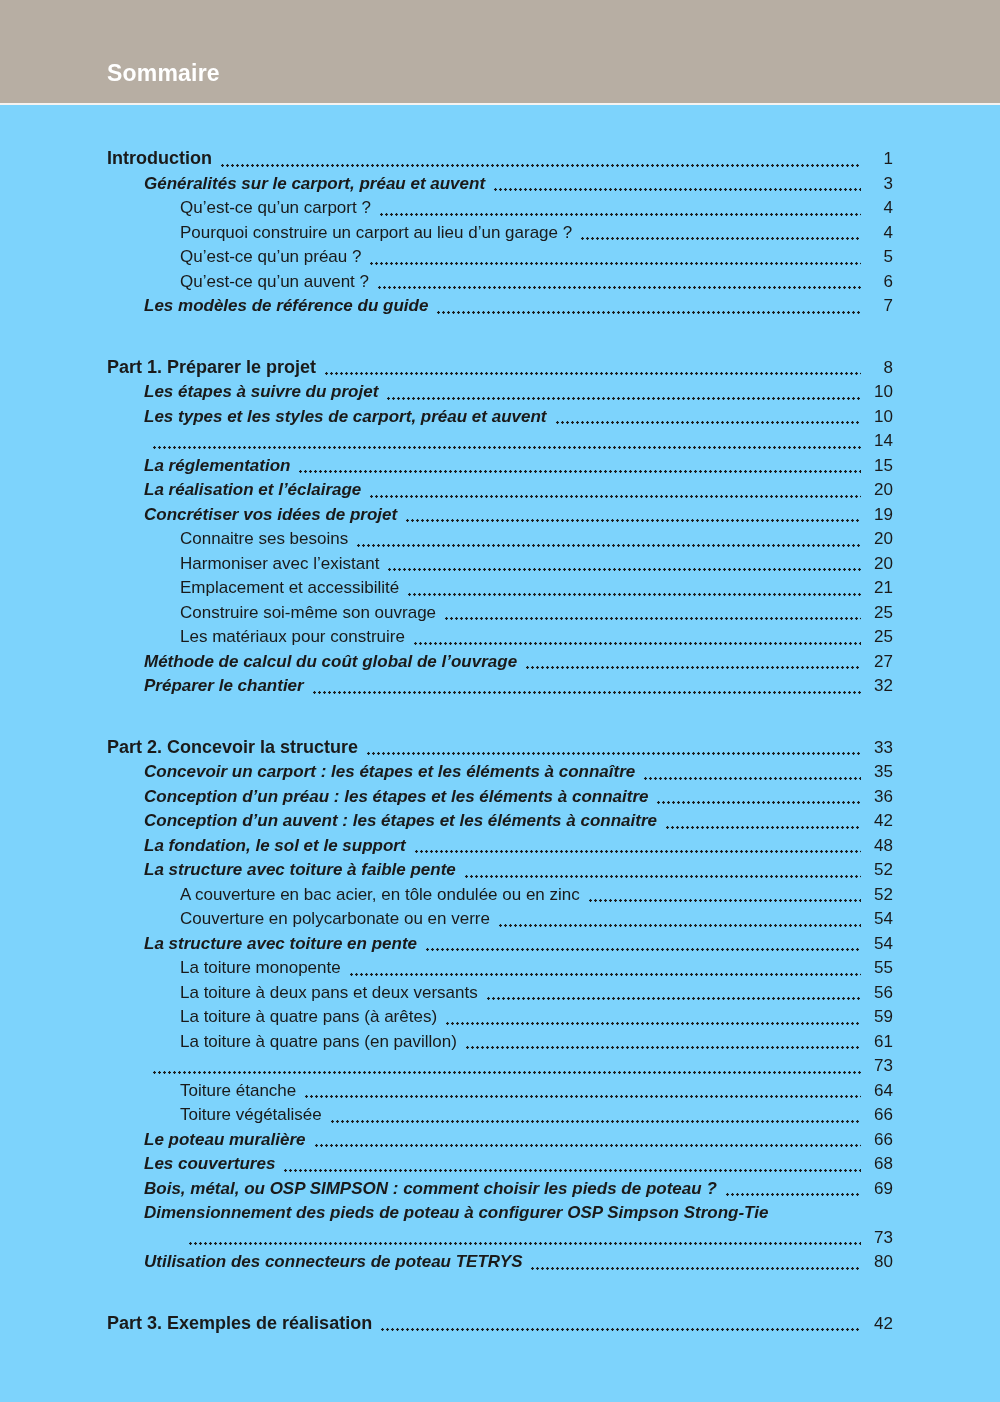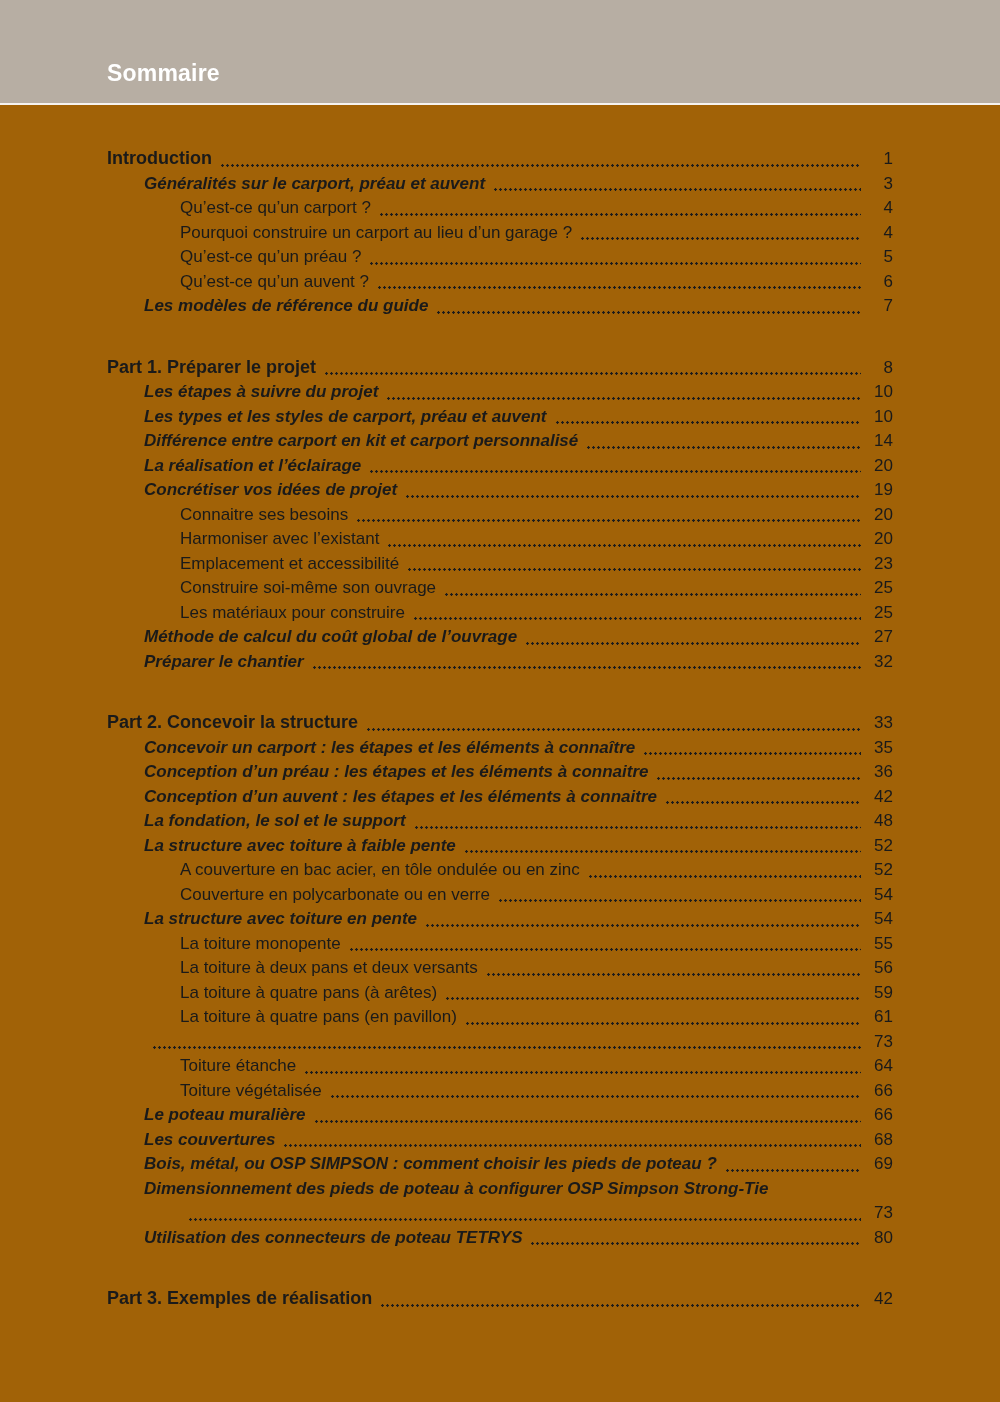--- a/index.html
+++ b/index.html
@@ -6,21 +6,21 @@
   html, body { width: 1000px; }
   body {
     font-family: "Liberation Sans", sans-serif;
     background: #ffffff;
     color: #1a1a1a;
   }
   .page {
     position: relative;
     width: 1000px;
     height: 1402px;
-    background: #a16207;
+    background: #7dd3fc;
     overflow: hidden;
   }
   .header-band {
     width: 100%;
     height: 105px;
     background: #b7aea3;
     border-bottom: 2px solid #f5f3f1;
     display: flex;
     align-items: flex-end;
   }
@@ -121,25 +121,29 @@
         <span class="toc-label">Les étapes à suivre du projet</span>
         <span class="toc-leader"></span>
         <span class="toc-page">10</span>
       </div>
       <div class="toc-row level-2 style-bold-italic">
         <span class="toc-label">Les types et les styles de carport, préau et auvent</span>
         <span class="toc-leader"></span>
         <span class="toc-page">10</span>
       </div>
       <div class="toc-row level-2 style-bold-italic">
-        <span class="toc-label">Différence entre carport en kit et carport personnalisé</span>
         <span class="toc-leader"></span>
         <span class="toc-page">14</span>
       </div>
       <div class="toc-row level-2 style-bold-italic">
+        <span class="toc-label">La réglementation</span>
+        <span class="toc-leader"></span>
+        <span class="toc-page">15</span>
+      </div>
+      <div class="toc-row level-2 style-bold-italic">
         <span class="toc-label">La réalisation et l’éclairage</span>
         <span class="toc-leader"></span>
         <span class="toc-page">20</span>
       </div>
       <div class="toc-row level-2 style-bold-italic">
         <span class="toc-label">Concrétiser vos idées de projet</span>
         <span class="toc-leader"></span>
         <span class="toc-page">19</span>
       </div>
       <div class="toc-row level-3 style-regular">
@@ -148,21 +152,21 @@
         <span class="toc-page">20</span>
       </div>
       <div class="toc-row level-3 style-regular">
         <span class="toc-label">Harmoniser avec l’existant</span>
         <span class="toc-leader"></span>
         <span class="toc-page">20</span>
       </div>
       <div class="toc-row level-3 style-regular">
         <span class="toc-label">Emplacement et accessibilité</span>
         <span class="toc-leader"></span>
-        <span class="toc-page">23</span>
+        <span class="toc-page">21</span>
       </div>
       <div class="toc-row level-3 style-regular">
         <span class="toc-label">Construire soi-même son ouvrage</span>
         <span class="toc-leader"></span>
         <span class="toc-page">25</span>
       </div>
       <div class="toc-row level-3 style-regular">
         <span class="toc-label">Les matériaux pour construire</span>
         <span class="toc-leader"></span>
         <span class="toc-page">25</span>

